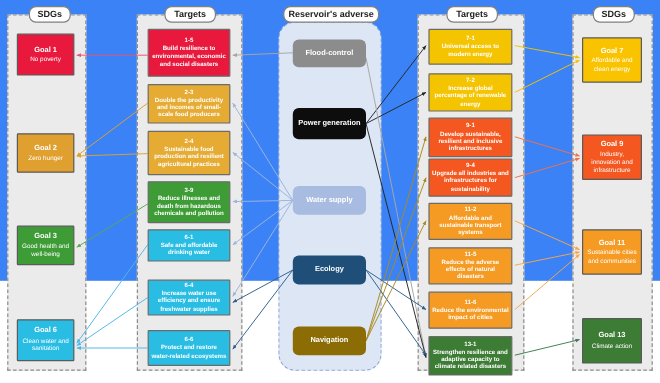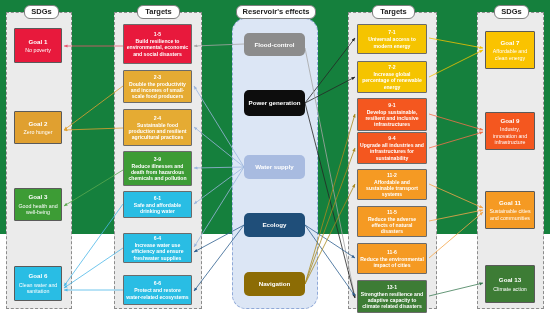--- a/index.html
+++ b/index.html
@@ -1,18 +1,18 @@
 <!DOCTYPE html>
 <html><head>
 <meta charset="utf-8">
 <style>
   html,body{margin:0;padding:0;background:#ffffff;}
   body{width:550px;height:319px;overflow:hidden;
        font-family:"Liberation Sans","DejaVu Sans",sans-serif;}
-  #stage{position:relative;width:550px;height:234px;background:#15803d;}
+  #stage{position:relative;width:550px;height:234px;background:#3b82f6;}
   svg.links{position:absolute;left:0;top:0;width:550px;height:319px;overflow:visible;}
 
   .panel{position:absolute;border:1.2px dashed #8c8c8c;box-sizing:border-box;}
   .panel.grey{background:#ebebeb;}
   .panel.blue{background:#dce6f5;border-color:#8fa9d8;border-radius:14px;}
 
   .panel-title{position:absolute;background:#ffffff;border:1px solid #7f7f7f;
       border-radius:6px;font-size:7.5px;font-weight:bold;color:#222;
       text-align:center;line-height:11px;height:12px;white-space:nowrap;z-index:6;}
 
@@ -120,21 +120,21 @@
       <path d="M429,148 L483,132" stroke="#f4704a" marker-end="url(#ah-ior)"></path>
       <path d="M429,184 L483,208" stroke="#f5a64a" marker-end="url(#ah-cor)"></path>
       <path d="M429,221 L483,210" stroke="#f5a64a" marker-end="url(#ah-cor)"></path>
       <path d="M429,258 L483,212" stroke="#f5a64a" marker-end="url(#ah-cor)"></path>
       <path d="M429,296 L483,283" stroke="#3d7c55" marker-end="url(#ah-cgr)"></path>
     </g>
   </svg>
 
   <div class="panel-title" style="left:24px;top:5px;width:33px;">SDGs</div>
   <div class="panel-title" style="left:137px;top:5px;width:41px;">Targets</div>
-  <div class="panel-title" style="left:236px;top:5px;width:78px;">Reservoir's effects</div>
+  <div class="panel-title" style="left:236px;top:5px;width:78px;">Reservoir's adverse</div>
   <div class="panel-title" style="left:372px;top:5px;width:41px;">Targets</div>
   <div class="panel-title" style="left:494px;top:5px;width:33px;">SDGs</div>
 
   <div class="node sdg" style="left:14px;top:28px;width:48px;height:35px;background:#e8193c;">
     <div class="code">Goal 1</div>
     <div class="txt">No poverty</div>
   </div>
   <div class="node sdg" style="left:14px;top:111px;width:48px;height:33px;background:#e0a030;">
     <div class="code">Goal 2</div>
     <div class="txt">Zero hunger</div>

